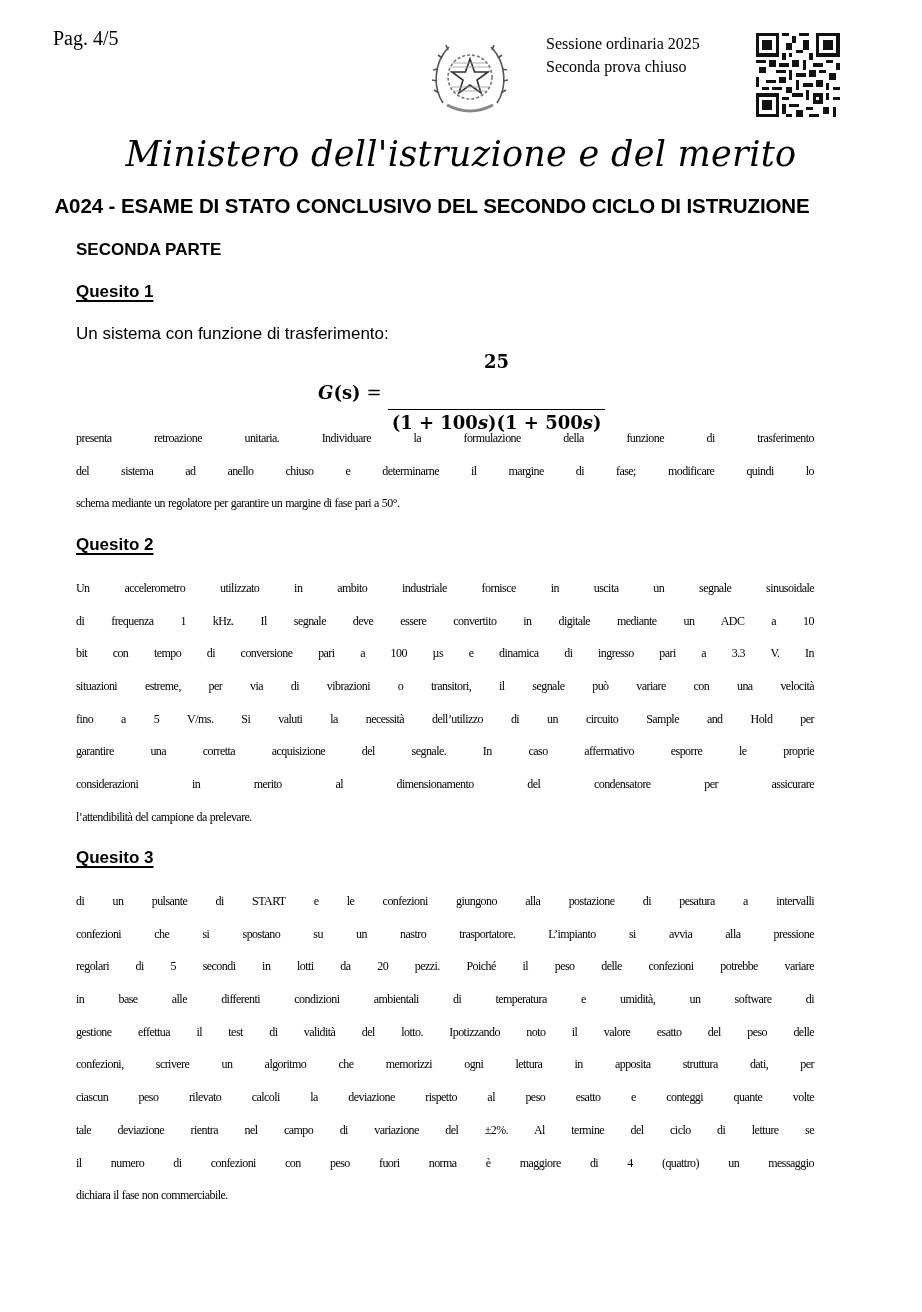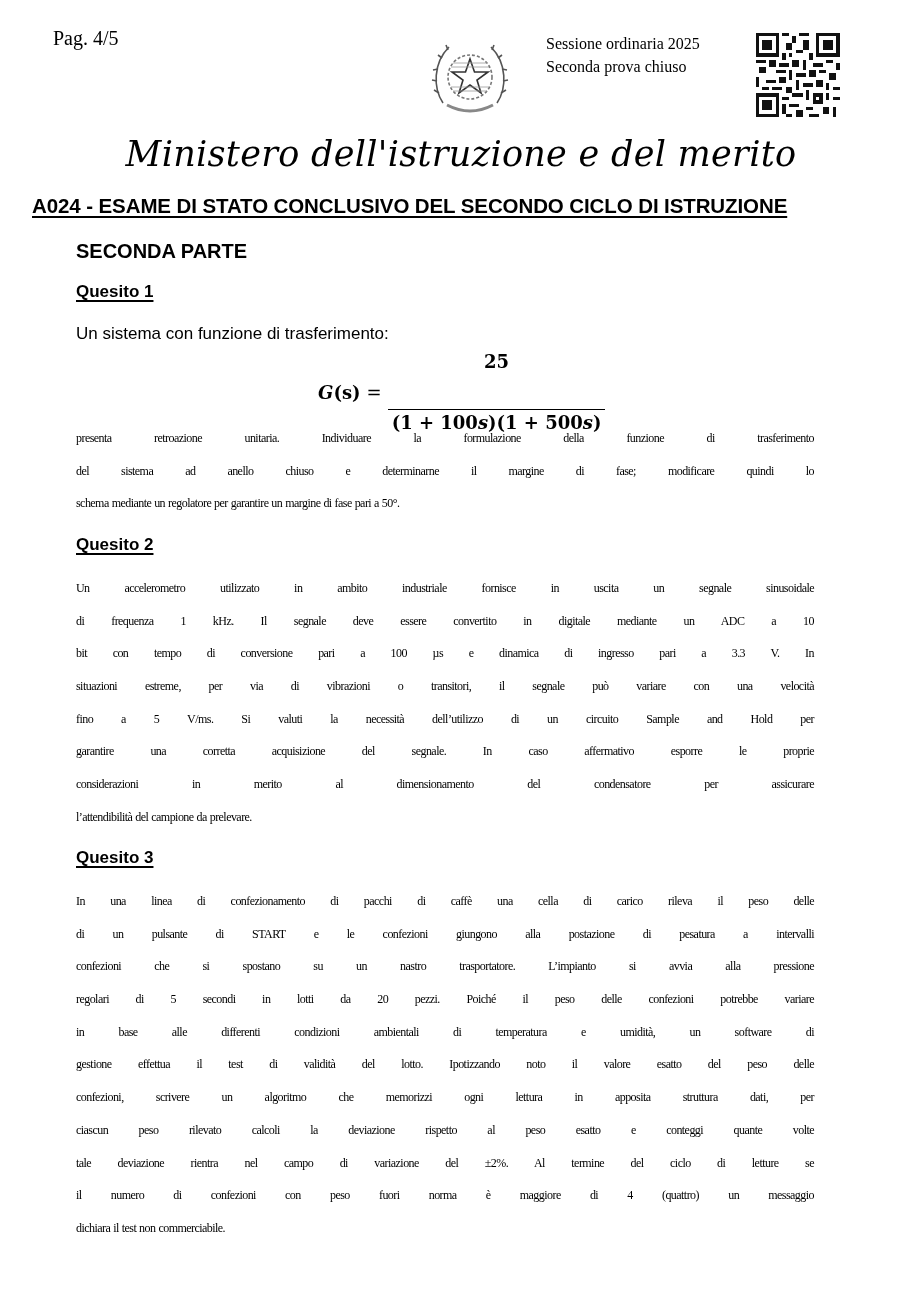--- a/index.html
+++ b/index.html
@@ -6,25 +6,25 @@
     body { width: 922px; height: 1312px; position: relative; overflow: hidden; color: #000; }
     .page { position: absolute; left: 0; top: 0; width: 922px; height: 1312px; }
 
     .pag { position: absolute; left: 53px; top: 27px; font-family: "Liberation Serif", serif; font-size: 20px; }
     .emblem { position: absolute; left: 431px; top: 33px; width: 78px; height: 86px; }
     .session { position: absolute; left: 546px; top: 32px; font-family: "Liberation Serif", serif; font-size: 16px; line-height: 23px; }
     .qr { position: absolute; left: 755px; top: 33px; width: 85px; height: 84px; }
 
     .ministry { position: absolute; left: 0; width: 922px; top: 134px; text-align: center;
       font-family: "DejaVu Serif", serif; font-style: italic; font-size: 35px; letter-spacing: 0.3px; }
-    .exam-title { position: absolute; left: 32px; width: 828px; top: 194px; font-family: "Liberation Sans", sans-serif;
-      font-weight: bold; font-size: 20.5px; text-decoration: underline; text-decoration-thickness: 2px;
-      text-underline-offset: 3px; white-space: nowrap; letter-spacing: -0.1px; }
+    .exam-title { position: absolute; left: 18px; width: 828px; top: 194px; font-family: "Liberation Sans", sans-serif;
+      font-weight: bold; font-size: 20.5px; text-decoration-thickness: 2px;
+      text-underline-offset: 3px; white-space: nowrap; letter-spacing: -0.1px; text-align: center; }
 
-    .part { position: absolute; left: 76px; top: 240px; font-family: "Liberation Sans", sans-serif; font-weight: bold; font-size: 20px; }
+    .part { position: absolute; left: 76px; top: 240px; font-family: "Liberation Sans", sans-serif; font-weight: bold; font-size: 17px; }
     .q-heading { position: absolute; left: 76px; font-family: "Liberation Sans", sans-serif; font-weight: bold; font-size: 17px;
       text-decoration: underline; text-decoration-thickness: 1.5px; text-underline-offset: 3px; }
     .intro { position: absolute; left: 76px; top: 324px; font-family: "Liberation Sans", sans-serif; font-size: 17px; }
 
     .formula { position: absolute; left: 318px; top: 364px; height: 56px; display: flex; align-items: center;
       font-family: "DejaVu Serif", serif; font-weight: bold; font-size: 18px; }
     .formula .lhs { font-style: italic; margin-right: 6px; }
     .formula .lhs .paren, .formula .eq { font-style: normal; }
     .formula .eq { margin-right: 6px; font-weight: normal; }
     .frac { display: inline-flex; flex-direction: column; align-items: center; gap: 34px; }
@@ -159,26 +159,25 @@
     <div class="line" style="word-spacing: 0.5px;"><span style="white-space: nowrap;">bit con tempo di conversione pari a 100 µs e dinamica di ingresso pari a 3.3 V. In</span></div>
     <div class="line" style="word-spacing: 0.5px;"><span style="white-space: nowrap;">situazioni estreme, per via di vibrazioni o transitori, il segnale può variare con una velocità</span></div>
     <div class="line" style="word-spacing: 0.5px;"><span style="white-space: nowrap;">fino a 5 V/ms. Si valuti la necessità dell’utilizzo di un circuito Sample and Hold per</span></div>
     <div class="line" style="word-spacing: 0.5px;"><span style="white-space: nowrap;">garantire una corretta acquisizione del segnale. In caso affermativo esporre le proprie</span></div>
     <div class="line" style="word-spacing: 0.5px;"><span style="white-space: nowrap;">considerazioni in merito al dimensionamento del condensatore per assicurare</span></div>
     <div class="line last"><span style="white-space: nowrap;">l’attendibilità del campione da prelevare.</span></div>
   </div>
 
   <div class="q-heading" style="top:848px">Quesito 3</div>
   <div class="para" style="top:885px">
-    <div class="line" style="word-spacing: 0.5px;"><span style="white-space: nowrap;">In una linea di confezionamento di pacchi di caffè una cella di carico rileva il peso delle</span></div>
     <div class="line" style="word-spacing: 0.5px;"><span style="white-space: nowrap;">di un pulsante di START e le confezioni giungono alla postazione di pesatura a intervalli</span></div>
     <div class="line" style="word-spacing: 0.5px;"><span style="white-space: nowrap;">confezioni che si spostano su un nastro trasportatore. L’impianto si avvia alla pressione</span></div>
     <div class="line" style="word-spacing: 0.5px;"><span style="white-space: nowrap;">regolari di 5 secondi in lotti da 20 pezzi.  Poiché il peso delle confezioni potrebbe variare</span></div>
     <div class="line" style="word-spacing: 0.5px;"><span style="white-space: nowrap;">in base alle differenti condizioni ambientali di temperatura e umidità, un software di</span></div>
     <div class="line" style="word-spacing: 0.5px;"><span style="white-space: nowrap;">gestione effettua il test di validità del lotto. Ipotizzando noto il valore esatto del peso delle</span></div>
     <div class="line" style="word-spacing: 0.5px;"><span style="white-space: nowrap;">confezioni, scrivere un algoritmo che memorizzi ogni lettura in apposita struttura dati, per</span></div>
     <div class="line" style="word-spacing: 0.5px;"><span style="white-space: nowrap;">ciascun peso rilevato calcoli la deviazione rispetto al peso esatto e conteggi quante volte</span></div>
     <div class="line" style="word-spacing: 0.5px;"><span style="white-space: nowrap;">tale deviazione rientra nel campo di variazione del ±2%. Al termine del ciclo di letture se</span></div>
     <div class="line" style="word-spacing: 0.5px;"><span style="white-space: nowrap;">il numero di confezioni con peso fuori norma è maggiore di 4 (quattro) un messaggio</span></div>
-    <div class="line last"><span style="white-space: nowrap;">dichiara il test non commerciabile.</span></div>
+    <div class="line last"><span style="white-space: nowrap;">dichiara il fase non commerciabile.</span></div>
   </div>
 
 </div>
 
 </body></html>

